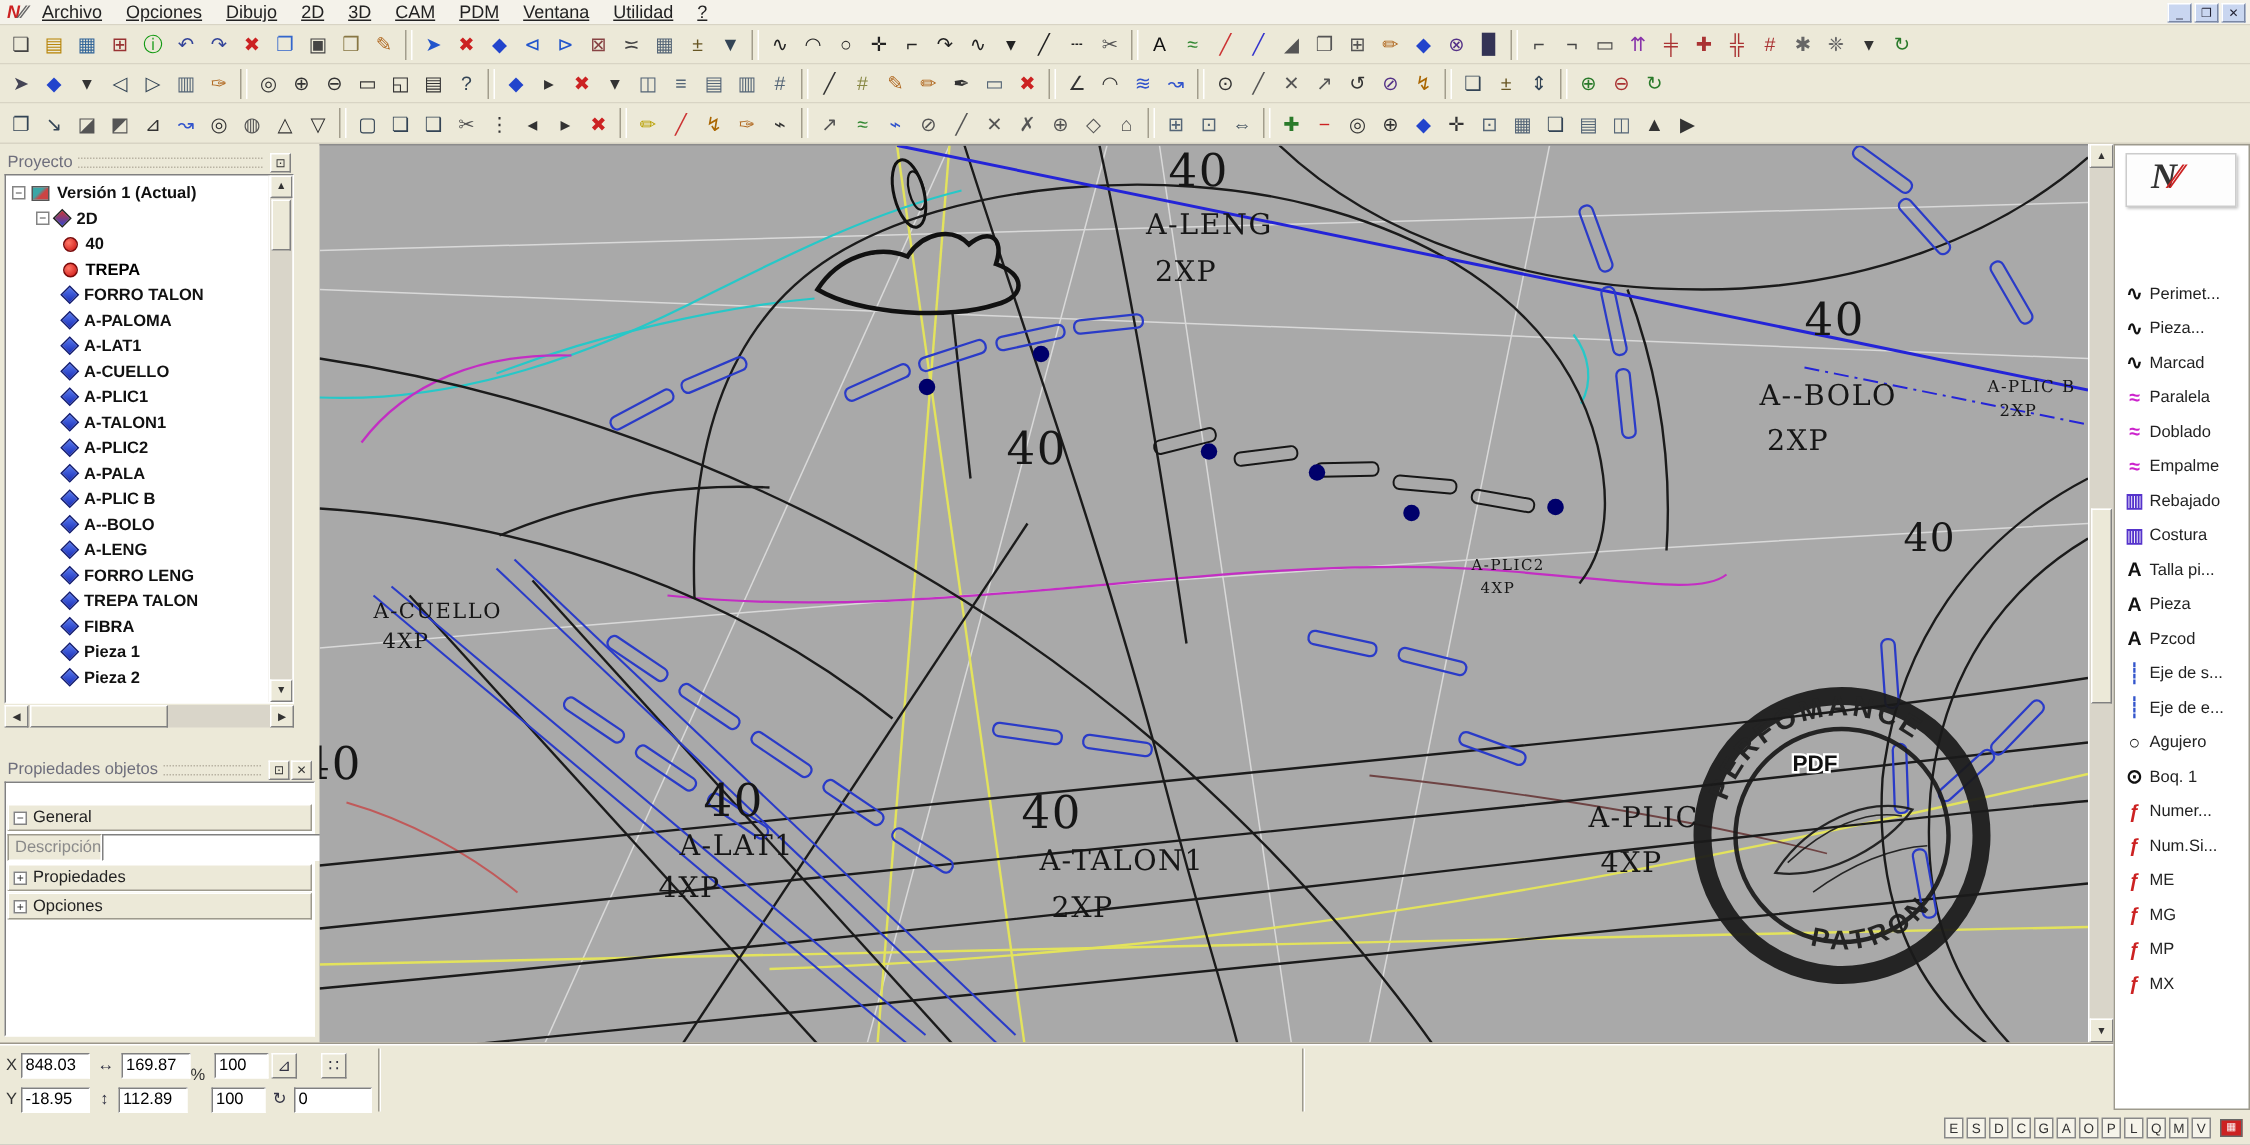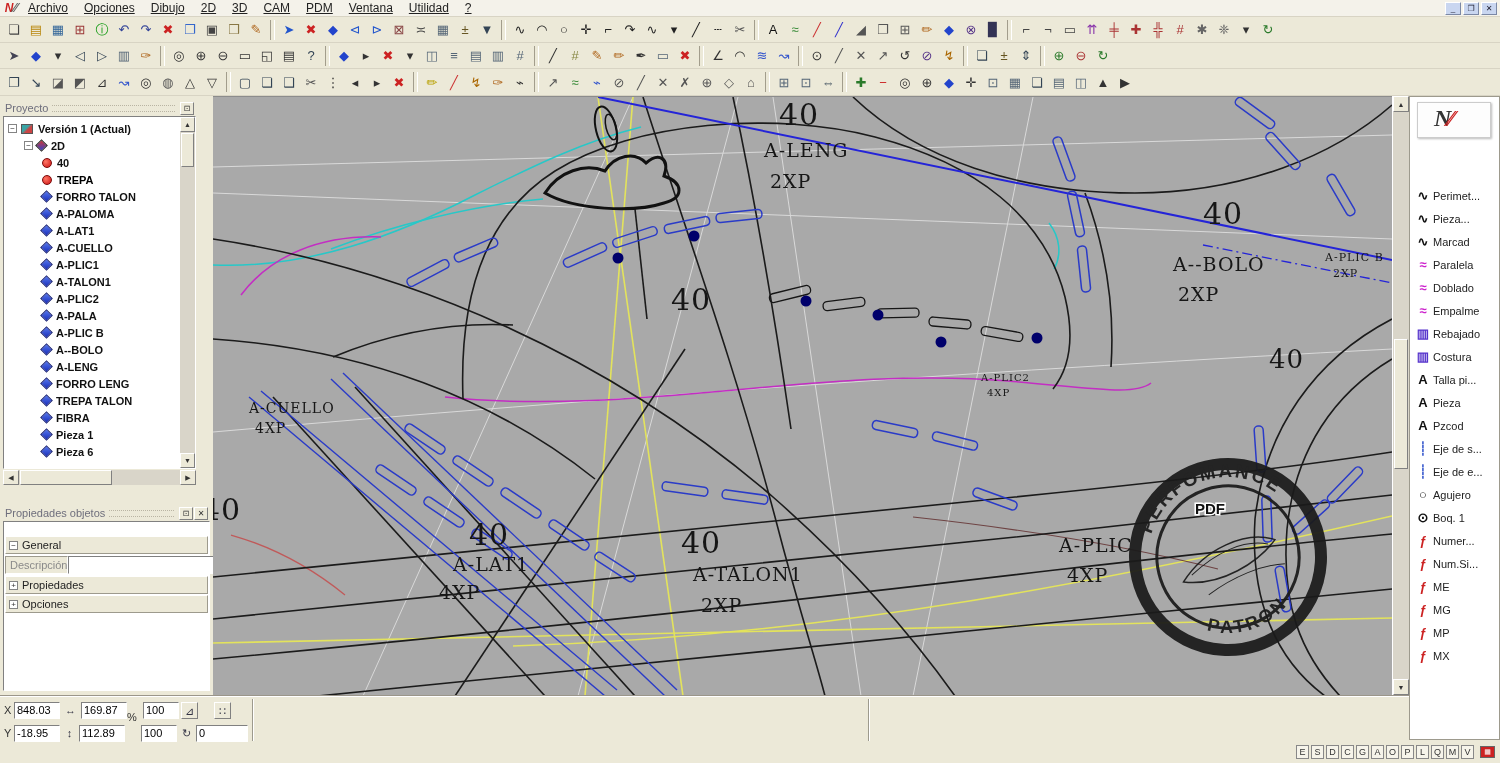--- a/index.html
+++ b/index.html
@@ -418,21 +418,21 @@
                 <span class="tlabel">FIBRA</span>
               </div>
 
               <div class="tnode l2">
                 <span class="icn blue"></span>
                 <span class="tlabel">Pieza 1</span>
               </div>
 
               <div class="tnode l2">
                 <span class="icn blue"></span>
-                <span class="tlabel">Pieza 6</span>
+                <span class="tlabel">Pieza 2</span>
               </div>
             </div>
         </div>
         <div class="vscroll">
           <div class="sarrow">▲</div>
           <div class="thumb"></div>
           <div class="sarrow bottom">▼</div>
         </div>
       </div>
       <div class="hscroll">

